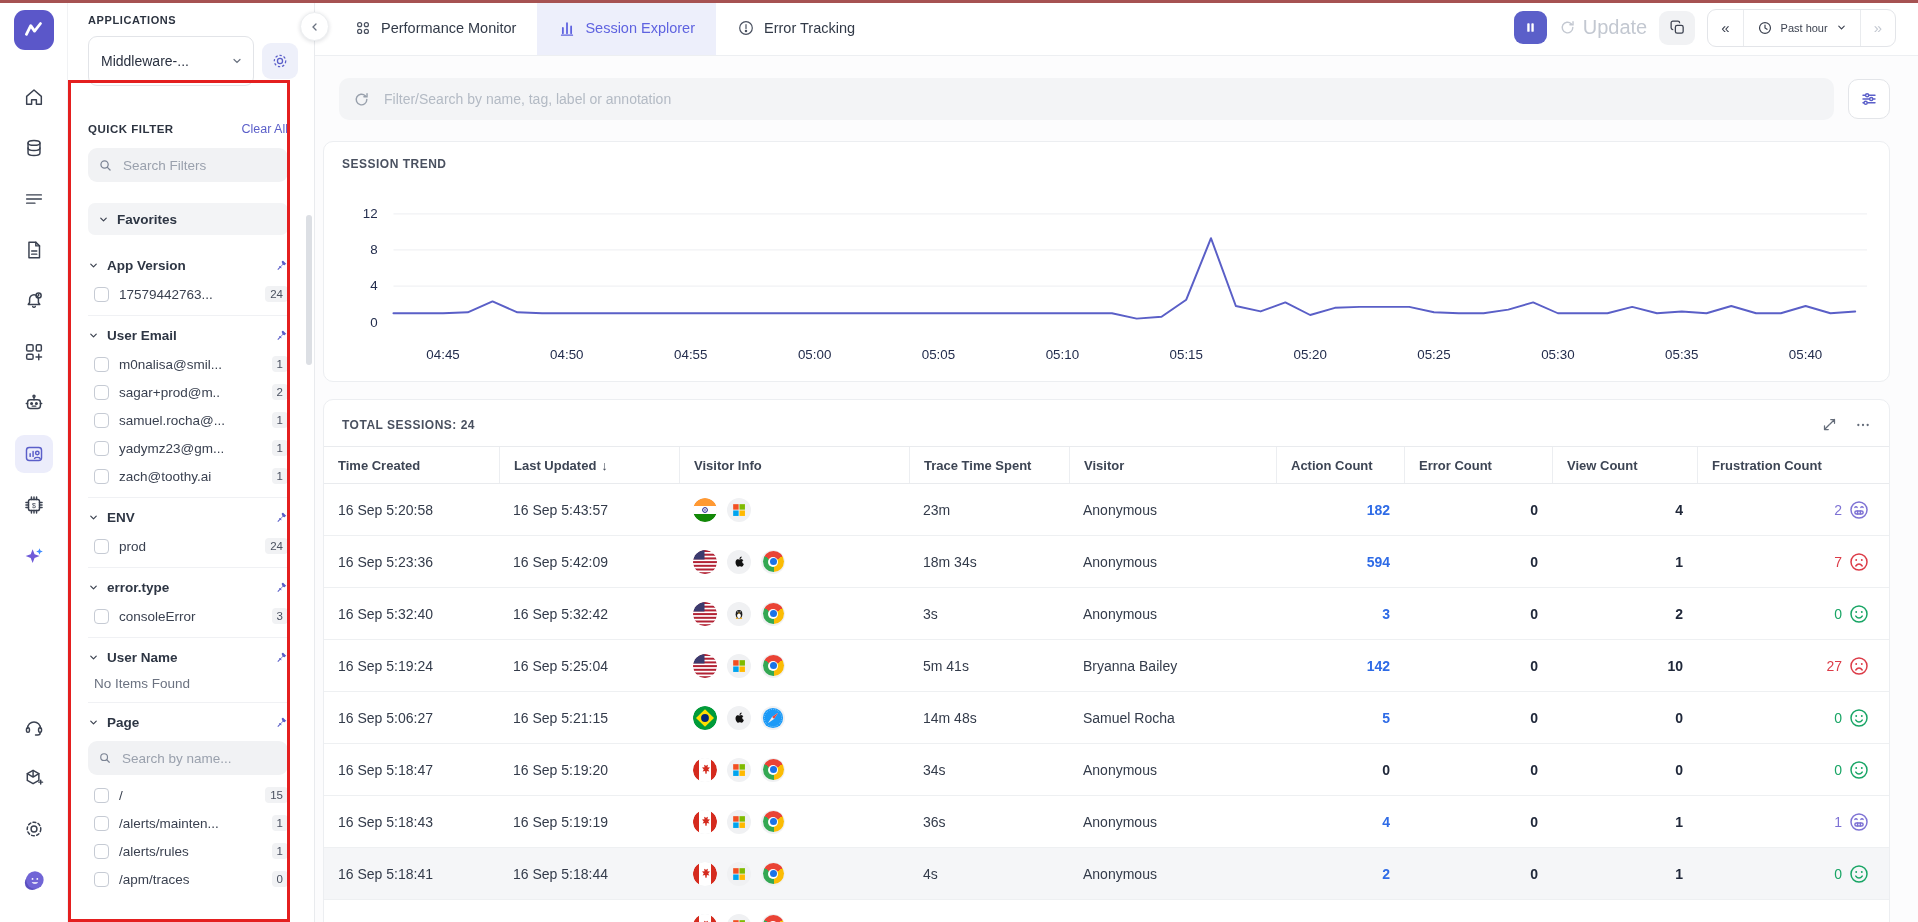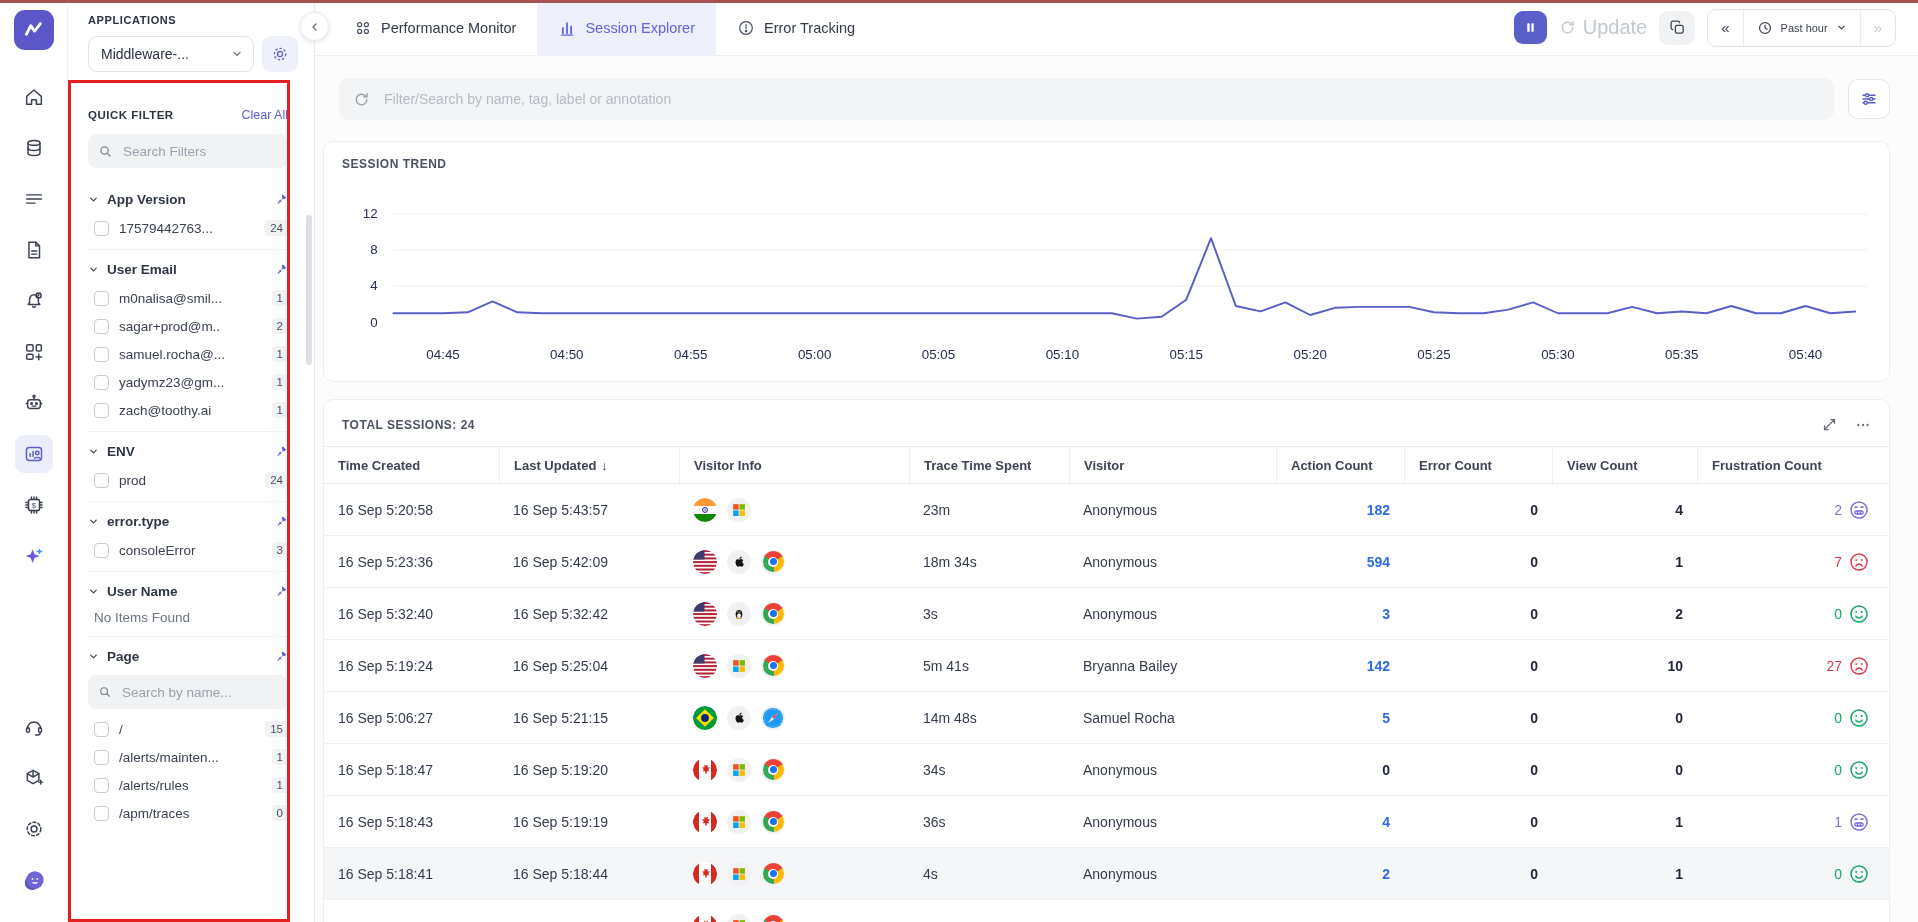--- a/index.html
+++ b/index.html
@@ -17,21 +17,21 @@
     justify-content:center; color:#3a4150; margin-bottom:13px; cursor:pointer; }
   .rail-btn.active { background:#ecedfb; color:#5b5fc9; }
   .rail-spacer { flex:1; }
   .rail svg { display:block; }
 
   
   .sidebar { width:247px; flex:0 0 247px; position:relative; border-right:1px solid #e9ebee; }
   .sb-head { padding:10px 16px 14px 20px; }
   .sb-label { font-size:11px; font-weight:bold; letter-spacing:.6px; color:#2c3340; margin:4px 0 10px; }
   .sb-row { display:flex; gap:8px; align-items:center; }
-  .app-select { flex:1; height:36px; border:1px solid #e2e4e8; border-radius:9px; background:#fff;
+  .app-select { flex:1; height:50px; border:1px solid #e2e4e8; border-radius:9px; background:#fff;
     display:flex; align-items:center; justify-content:space-between; padding:0 10px 0 12px;
     font-size:14px; color:#2a3140; cursor:pointer; }
   .gear-btn { width:36px; height:36px; border-radius:9px; background:#eef0fa; color:#5b5fc9;
     display:flex; align-items:center; justify-content:center; cursor:pointer; }
   .collapse-btn { position:absolute; top:12px; right:-15px; width:29px; height:29px; border-radius:50%;
     background:#fff; border:1px solid #eceef0; box-shadow:0 1px 4px rgba(20,30,50,.14); z-index:20;
     display:flex; align-items:center; justify-content:center; color:#6a7280; cursor:pointer; }
   .hl-box { position:absolute; left:0; top:80px; width:222px; height:842px; border:3px solid #e41f1f;
     z-index:15; pointer-events:none; }
   .sb-scrollthumb { position:absolute; right:2px; top:215px; width:6px; height:150px; background:#dcdfe4;
@@ -281,20 +281,28 @@
       </div>
       <div class="search-box">
         <svg width="15" height="15" viewBox="0 0 24 24" fill="none" stroke="#7c8materials4" stroke-width="2" stroke-linecap="round">
             <circle cx="10.5" cy="10.5" r="5.8" stroke="#7c8494"></circle>
             <path d="M15 15l4.3 4.3" stroke="#7c8494"></path>
           </svg>
         <input placeholder="Search Filters" style="">
       </div>
       <div id="qf-sections">
           <div class="section">
+            <div class="fav-pill">
+              <svg width="11" height="11" viewBox="0 0 24 24" fill="none" stroke="#3c4250" stroke-width="2.6" stroke-linecap="round" stroke-linejoin="round">
+                <path d="M6 9l6 6 6-6"></path>
+              </svg>
+              <span>Favorites</span>
+            </div>
+          </div>
+          <div class="section">
             <div class="sec-head">
               <svg width="11" height="11" viewBox="0 0 24 24" fill="none" stroke="#3c4250" stroke-width="2.6" stroke-linecap="round" stroke-linejoin="round">
                 <path d="M6 9l6 6 6-6"></path>
               </svg>
               <span>App Version</span>
               <span class="sec-pin">
                 <svg width="13" height="13" viewBox="0 0 24 24" fill="currentColor">
                   <path d="M15 3l6 6-2 .7-.7 2-3.6-1.1-3.4 3.4.5 3.5-2-1.3-4 4-1.4-1.4 4-4-1.3-2 3.5.5 3.4-3.4L12.3 5.7 13 3.7z"></path>
                 </svg>
               </span>

